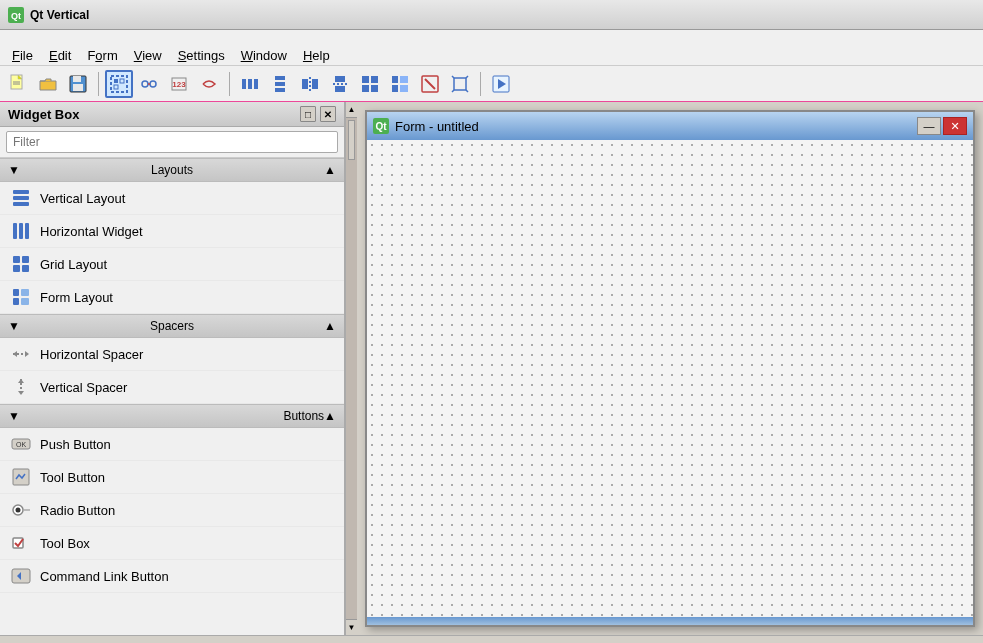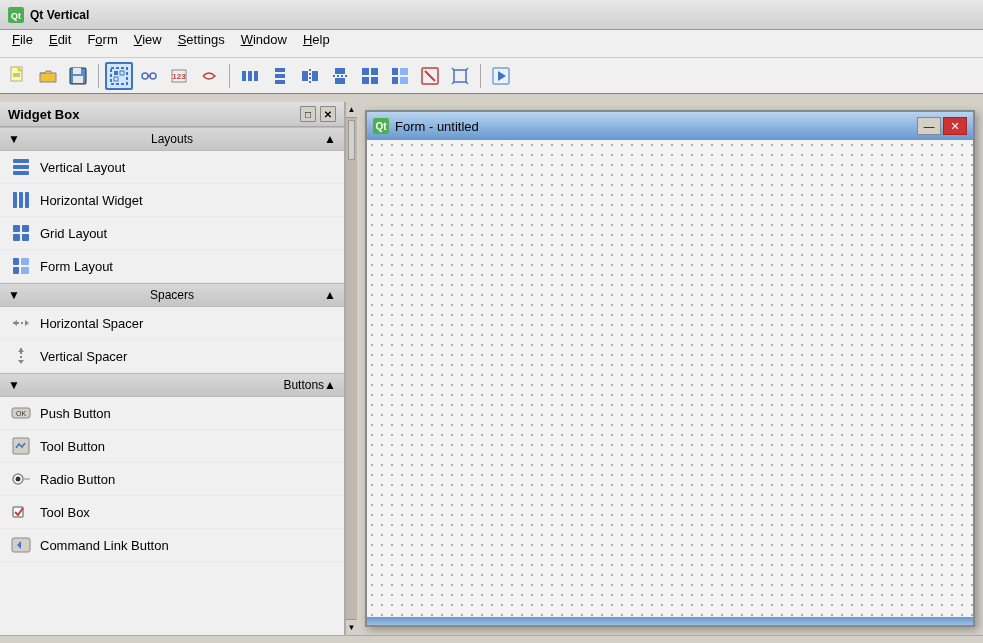--- a/index.html
+++ b/index.html
@@ -23,23 +23,23 @@
     }
     .title-bar-text {
       font-size: 12px;
       font-weight: bold;
       color: #000;
     }
 
     
     .menu-bar {
       background: #f0f0f0;
-      height: 28px;
-      display: flex;
-      align-items: flex-start;
+      height: 36px;
+      display: flex;
+      align-items: flex-end;
       padding: 0 4px;
       border-bottom: 1px solid #ccc;
     }
     .menu-item {
       padding: 2px 8px;
       cursor: pointer;
       font-size: 13px;
       color: #000;
       text-decoration: none;
     }
@@ -72,21 +72,20 @@
       background: transparent;
       border-radius: 2px;
       font-size: 16px;
     }
 
     
     .main-area {
       display: flex;
       height: calc(643px - 30px - 24px - 36px - 20px);
       background: #d4d0c8;
-      margin-top: 8px;
     }
 
     
     .widget-box {
       width: 345px;
       background: #f0f0f0;
       border-right: 1px solid #aaa;
       display: flex;
       flex-direction: column;
       overflow: hidden;
@@ -438,20 +437,23 @@
 
   <div class="widget-box">
     <div class="widget-box-header">
       <span>Widget Box</span>
       <div class="widget-box-header-controls">
         <div class="wb-ctrl-btn">□</div>
         <div class="wb-ctrl-btn">✕</div>
       </div>
     </div>
 
+    <div class="filter-box">
+      <input class="filter-input" type="text" placeholder="Filter" style="">
+    </div>
 
     <div class="widget-list">
 
       <div class="section-header">
         <span>▼</span>
         <span style="flex:1;text-align:center;">Layouts</span>
         <span>▲</span>
       </div>
 
       <div class="widget-item">

